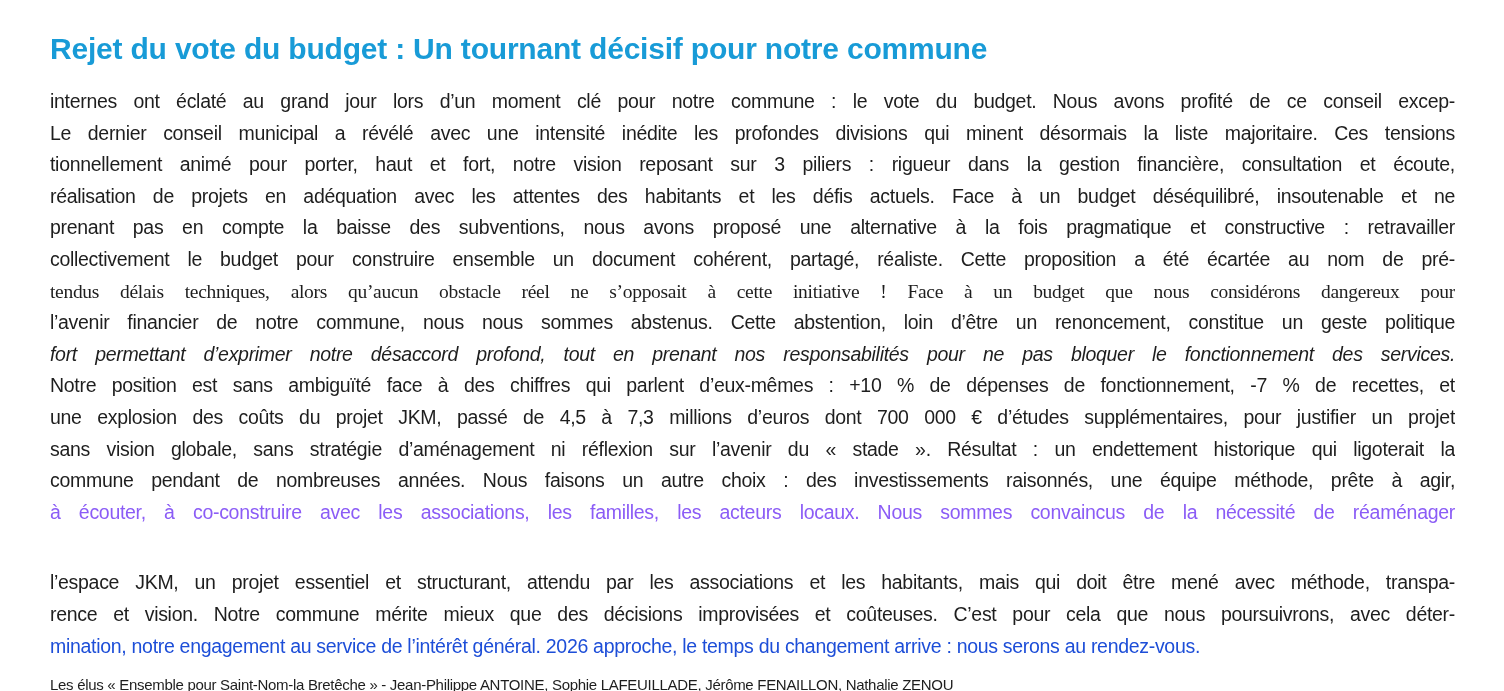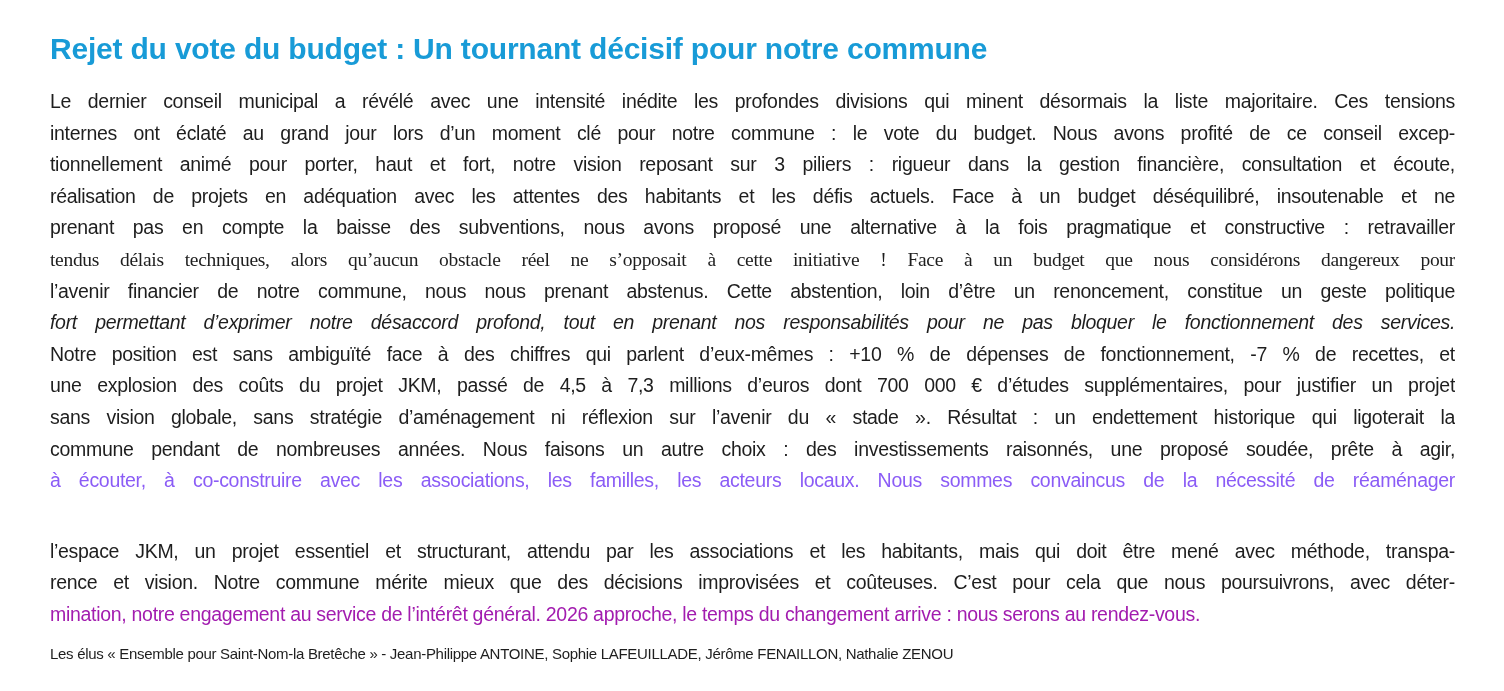--- a/index.html
+++ b/index.html
@@ -56,32 +56,33 @@
     color: #1e1e1e;
   }
 </style>
 </head>
 <body>
 
 <div class="page">
   <h1 class="article-title" style="color: rgb(24, 155, 215);">Rejet du vote du budget : Un tournant décisif pour notre commune</h1>
 
   <div class="article-body">
+    <div class="line" style="color: rgb(30, 30, 30);">internes ont éclaté au grand jour lors d’un moment clé pour notre commune : le vote du budget. Nous avons profité de ce conseil excep-</div>
     <div class="line" style="color: rgb(30, 30, 30);">Le dernier conseil municipal a révélé avec une intensité inédite les profondes divisions qui minent désormais la liste majoritaire. Ces tensions</div>
-    <div class="line" style="color: rgb(30, 30, 30);">internes ont éclaté au grand jour lors d’un moment clé pour notre commune : le vote du budget. Nous avons profité de ce conseil excep-</div>
     <div class="line" style="color: rgb(30, 30, 30);">tionnellement animé pour porter, haut et fort, notre vision reposant sur 3 piliers : rigueur dans la gestion financière, consultation et écoute,</div>
     <div class="line" style="color: rgb(30, 30, 30);">réalisation de projets en adéquation avec les attentes des habitants et les défis actuels. Face à un budget déséquilibré, insoutenable et ne</div>
     <div class="line" style="color: rgb(30, 30, 30);">prenant pas en compte la baisse des subventions, nous avons proposé une alternative à la fois pragmatique et constructive : retravailler</div>
+    <div class="line" style="color: rgb(30, 30, 30);">collectivement le budget pour construire ensemble un document cohérent, partagé, réaliste. Cette proposition a été écartée au nom de pré-</div>
     <div class="line" style="color: rgb(30, 30, 30); font-family: Liberation Serif, serif;">tendus délais techniques, alors qu’aucun obstacle réel ne s’opposait à cette initiative ! Face à un budget que nous considérons dangereux pour</div>
-    <div class="line" style="color: rgb(30, 30, 30);">l’avenir financier de notre commune, nous nous prenant abstenus. Cette abstention, loin d’être un renoncement, constitue un geste politique</div>
+    <div class="line" style="color: rgb(30, 30, 30);">l’avenir financier de notre commune, nous nous sommes abstenus. Cette abstention, loin d’être un renoncement, constitue un geste politique</div>
     <div class="line" style="color: rgb(30, 30, 30); font-style: italic;">fort permettant d’exprimer notre désaccord profond, tout en prenant nos responsabilités pour ne pas bloquer le fonctionnement des services.</div>
     <div class="line" style="color: rgb(30, 30, 30);">Notre position est sans ambiguïté face à des chiffres qui parlent d’eux-mêmes : +10 % de dépenses de fonctionnement, -7 % de recettes, et</div>
     <div class="line" style="color: rgb(30, 30, 30);">une explosion des coûts du projet JKM, passé de 4,5 à 7,3 millions d’euros dont 700 000 € d’études supplémentaires, pour justifier un projet</div>
     <div class="line" style="color: rgb(30, 30, 30);">sans vision globale, sans stratégie d’aménagement ni réflexion sur l’avenir du « stade ». Résultat : un endettement historique qui ligoterait la</div>
-    <div class="line" style="color: rgb(30, 30, 30);">commune pendant de nombreuses années. Nous faisons un autre choix : des investissements raisonnés, une proposé soudée, prête à agir,</div>
+    <div class="line" style="color: rgb(30, 30, 30);">commune pendant de nombreuses années. Nous faisons un autre choix : des investissements raisonnés, une équipe méthode, prête à agir,</div>
     <div class="line" style="color: #8b5cf6;">à écouter, à co-construire avec les associations, les familles, les acteurs locaux. Nous sommes convaincus de la nécessité de réaménager</div>
     <div class="line" style="color: rgb(30, 30, 30); margin-top: 39px;">l’espace JKM, un projet essentiel et structurant, attendu par les associations et les habitants, mais qui doit être mené avec méthode, transpa-</div>
     <div class="line" style="color: rgb(30, 30, 30);">rence et vision. Notre commune mérite mieux que des décisions improvisées et coûteuses. C’est pour cela que nous poursuivrons, avec déter-</div>
-    <div class="line last" style="color: #a21caf;">mination, notre engagement au service de l’intérêt général. 2026 approche, le temps du changement arrive : nous serons au rendez-vous.</div>
+    <div class="line last" style="color: #1d4ed8;">mination, notre engagement au service de l’intérêt général. 2026 approche, le temps du changement arrive : nous serons au rendez-vous.</div>
   </div>
 
   <div class="signature" style="color: rgb(30, 30, 30);">Les élus « Ensemble pour Saint-Nom-la Bretêche » - Jean-Philippe ANTOINE, Sophie LAFEUILLADE, Jérôme FENAILLON, Nathalie ZENOU</div>
 </div>
 
 </body></html>

